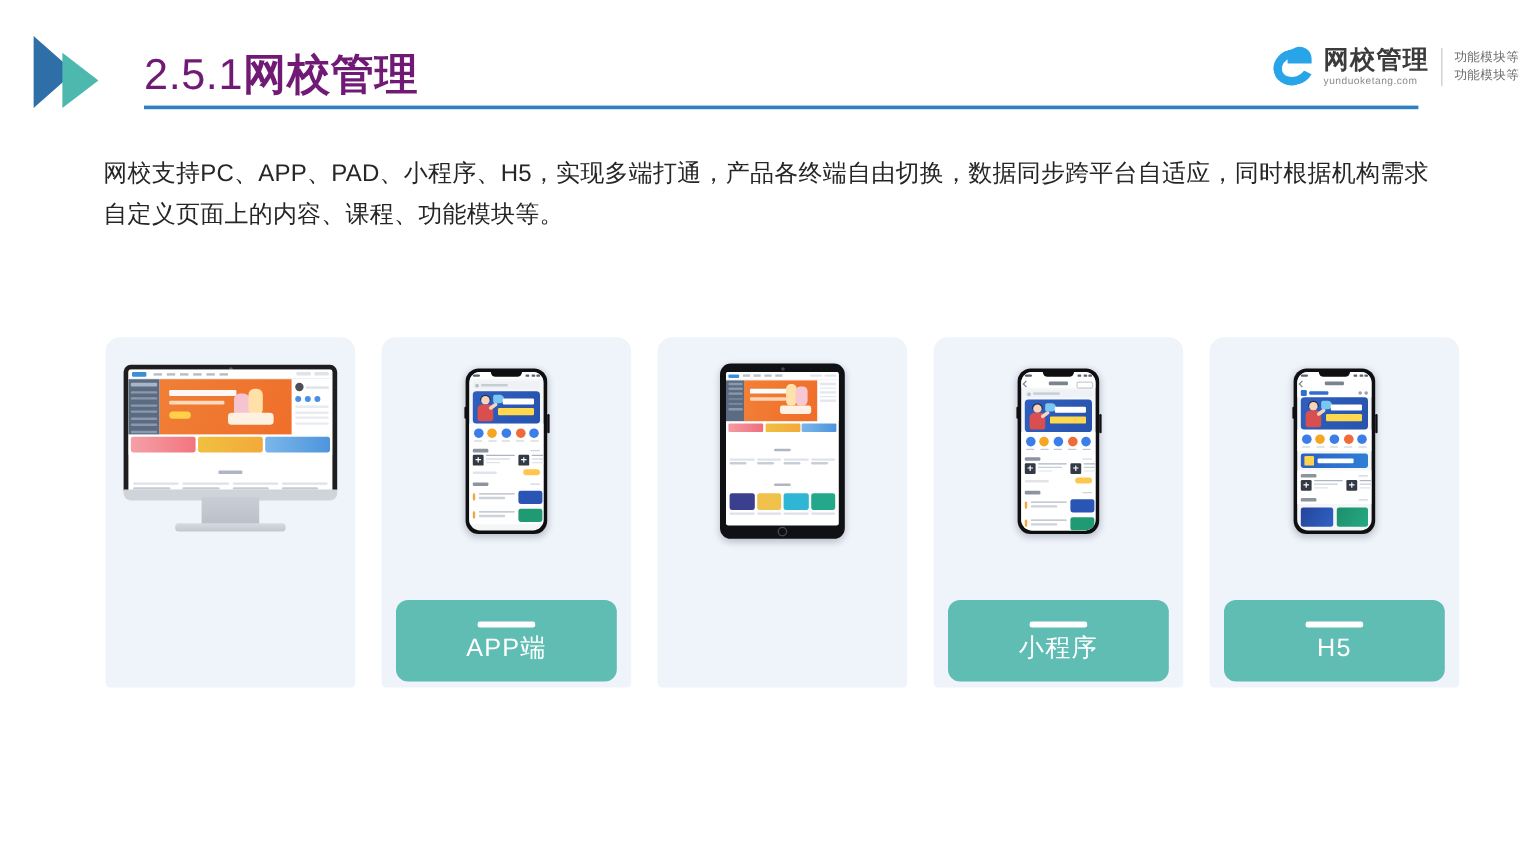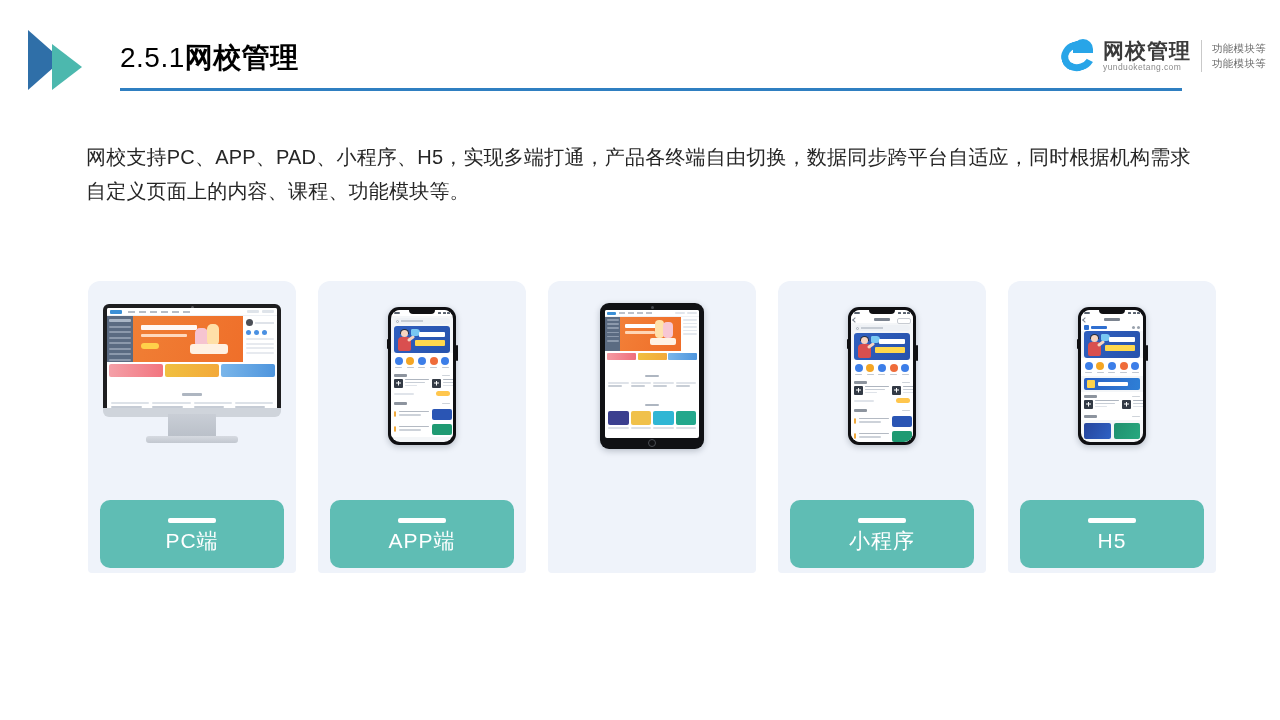--- a/index.html
+++ b/index.html
@@ -11,41 +11,41 @@
 
   
   .header{position:absolute;left:0;top:0;width:1280px;height:100px;}
   .logo-mark{position:absolute;left:28px;top:30px;width:60px;height:60px;}
   .tri-dark{position:absolute;left:0;top:0;width:0;height:0;
     border-left:34px solid #2f6fa8;border-top:30px solid transparent;border-bottom:30px solid transparent;}
   .tri-teal{position:absolute;left:24px;top:14px;width:0;height:0;
     border-left:30px solid #4cb8ae;border-top:23px solid transparent;border-bottom:23px solid transparent;}
 
   .title-wrap{position:absolute;left:120px;top:44px;width:1060px;}
-  .title-text{font-size:28px;color:#000000;letter-spacing:.5px;line-height:1;white-space:nowrap;}
+  .title-text{font-size:36px;color:#701a75;letter-spacing:.5px;line-height:1;white-space:nowrap;}
   .title-num{font-weight:400;}
   .title-main{font-weight:700;}
   .title-rule{position:absolute;left:120px;top:88px;width:1062px;height:3px;background:#2f7fc1;}
 
   
   .brand{position:absolute;right:14px;top:34px;height:44px;display:flex;align-items:center;}
   .brand-cloud{position:relative;width:40px;height:34px;margin-right:2px;}
   .brand-cloud .c-arc{position:absolute;left:0;top:2px;width:34px;height:30px;
     border:7px solid #28a5e8;border-radius:50%;border-right-color:transparent;box-sizing:border-box;
     transform:rotate(-18deg);}
   .brand-cloud .c-bump{position:absolute;left:12px;top:0px;width:20px;height:14px;background:#28a5e8;border-radius:10px 10px 0 0;}
   .brand-txt{display:flex;flex-direction:column;justify-content:center;}
   .brand-name{font-size:21px;font-weight:700;color:#3b3b3b;line-height:1.05;letter-spacing:1px;}
   .brand-url{font-size:8.5px;color:#8a8a8a;letter-spacing:.4px;line-height:1.2;}
   .brand-div{width:1px;height:32px;background:#c9c9c9;margin:0 10px;}
   .brand-slogan{font-size:10.5px;color:#6b6b6b;line-height:1.45;letter-spacing:.3px;}
 
   
   .body-copy{position:absolute;left:86px;top:128px;width:1122px;
-    font-size:20px;color:#262626;line-height:34px;letter-spacing:.2px;margin-top:12px;}
+    font-size:20px;color:#262626;line-height:34px;letter-spacing:.2px;}
 
   
   .cards{position:absolute;left:88px;top:281px;width:1128px;height:292px;
     display:flex;justify-content:space-between;}
   .card{width:208px;height:292px;background:#eff3fa;border-radius:12px 12px 4px 4px;position:relative;}
 
   .device-area{position:absolute;left:0;top:0;width:208px;height:190px;
     display:flex;align-items:center;justify-content:center;}
 
   .label{position:absolute;left:12px;top:219px;width:184px;height:68px;
@@ -338,24 +338,20 @@
                   <div class="l2"></div>
                 </div>
             </div>
           </div>
         </div>
         <div class="dk-chin"></div>
         <div class="dk-neck"></div>
         <div class="dk-base"></div>
       </div>
     </div>
-    <div class="label">
-      <span class="label-dash"></span>
-      <span class="label-text">PC端</span>
-    </div>
   </div>
 
   <div class="card">
     <div class="device-area">
       <div class="phone">
         <span class="phone-btn-l"></span>
           <span class="phone-btn-r"></span>
         <div class="phone-screen">
           <span class="notch"></span>
           <div class="status">

